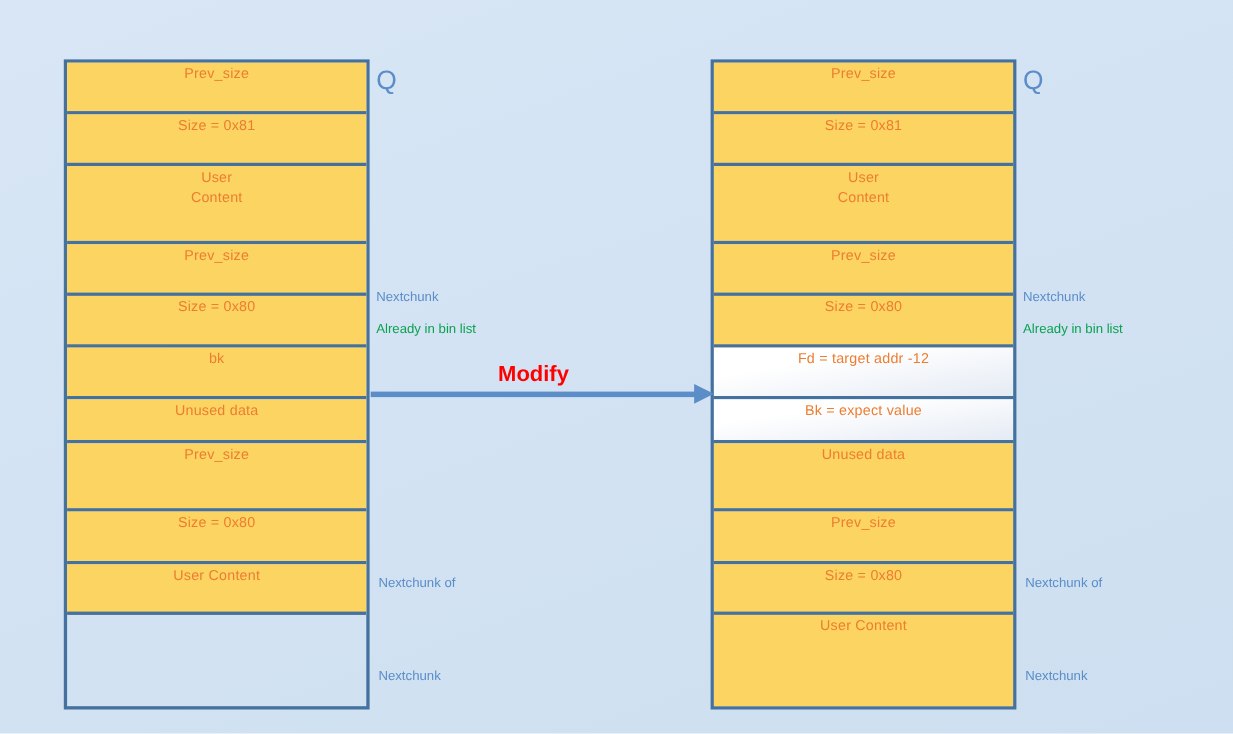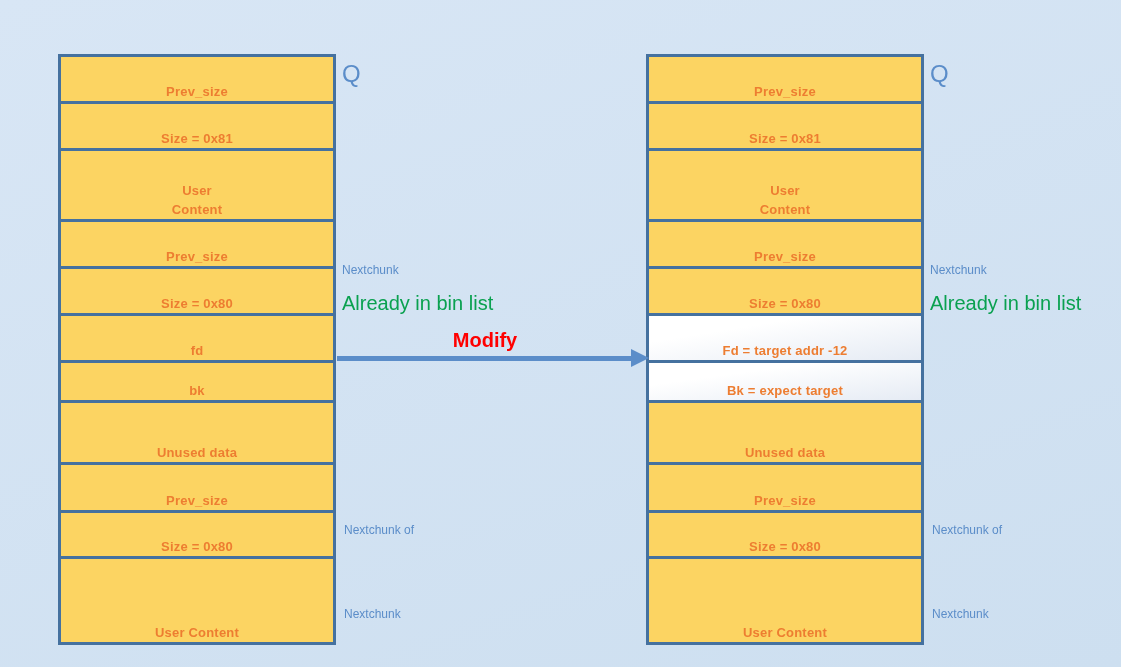--- a/index.html
+++ b/index.html
@@ -10,36 +10,36 @@
   }
   *{margin:0;padding:0;box-sizing:border-box}
   html,body{width:1121px;height:667px;overflow:hidden;
     font-family:"Liberation Sans", sans-serif;}
   .stage{position:relative;width:1121px;height:667px;
     background:linear-gradient(160deg,var(--bg-from) 0%,var(--bg-to) 100%);}
   .column{position:absolute;top:54px;width:278px;height:591px;
     border:3px solid var(--cell-border);display:flex;flex-direction:column;}
   .col-before{left:58px}
   .col-after{left:646px}
-  .row{display:flex;flex-direction:column;align-items:center;justify-content:flex-end;
+  .row{display:flex;flex-direction:column;align-items:center;justify-content:flex-start;
     background:var(--cell-fill);border-bottom:3px solid var(--cell-border);
-    color:var(--cell-text);font-weight:bold;font-size:13px;line-height:19px;
+    color:var(--cell-text);font-weight:normal;font-size:13px;line-height:19px;
     letter-spacing:.2px;}
   .row.white{background:linear-gradient(to bottom right,var(--white-cell-from) 30%,var(--white-cell-to) 100%);}
   .row:nth-child(1){height:47px}.row:nth-child(2){height:47px}
   .row:nth-child(3){height:71px}.row:nth-child(4){height:47px}
   .row:nth-child(5){height:47px}.row:nth-child(6){height:47px}
   .row:nth-child(7){height:40px}.row:nth-child(8){height:62px}
   .row:nth-child(9){height:48px}.row:nth-child(10){height:46px}
   .row:nth-child(11){flex:1;border-bottom:none}
   .lbl{position:absolute;white-space:pre;}
   .q{font-size:24px;color:var(--label-blue);top:60px}
   .q.left{left:342px}.q.right{left:930px}
   .blue{color:var(--label-blue);font-size:12px}
-  .green{color:var(--label-green);font-size:20px}
+  .green{color:var(--label-green);font-size:12px}
   .nextchunk.left{left:342px;top:263px}
   .nextchunk.right{left:930px;top:263px}
   .already.left{left:342px;top:292px}
   .already.right{left:930px;top:292px}
   .nextof{line-height:28px}
   .nextof.left{left:344px;top:460px}
   .nextof.right{left:932px;top:460px}
   .red{color:var(--label-red);font-weight:bold;font-size:20px;text-align:center;
     left:337px;width:296px}
   .modify{top:329px}
@@ -66,23 +66,20 @@
         <span>User</span>
         <span>Content</span>
       </div>
       <div class="row yellow">
         <span>Prev_size</span>
       </div>
       <div class="row yellow">
         <span>Size = 0x80</span>
       </div>
       <div class="row yellow">
-        <span>fd</span>
-      </div>
-      <div class="row yellow">
         <span>bk</span>
       </div>
       <div class="row yellow">
         <span>Unused data</span>
       </div>
       <div class="row yellow">
         <span>Prev_size</span>
       </div>
       <div class="row yellow">
         <span>Size = 0x80</span>
@@ -106,21 +103,21 @@
       <div class="row yellow">
         <span>Prev_size</span>
       </div>
       <div class="row yellow">
         <span>Size = 0x80</span>
       </div>
       <div class="row white">
         <span>Fd = target addr -12</span>
       </div>
       <div class="row white">
-        <span>Bk = expect target</span>
+        <span>Bk = expect value</span>
       </div>
       <div class="row yellow">
         <span>Unused data</span>
       </div>
       <div class="row yellow">
         <span>Prev_size</span>
       </div>
       <div class="row yellow">
         <span>Size = 0x80</span>
       </div>

